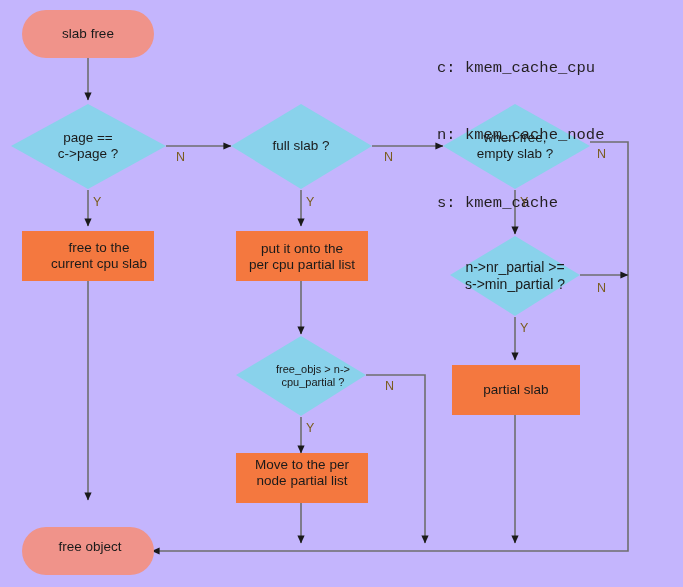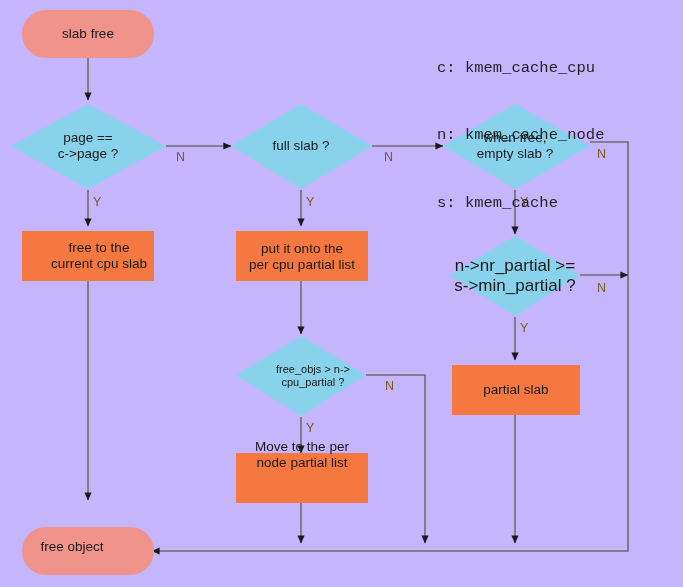--- a/index.html
+++ b/index.html
@@ -126,32 +126,32 @@
 current cpu slab</div>
 
   <div class="node-label" style="left:241px; top:132px; width:120px; height:28px;">full slab ?</div>
 
   <div class="node-label" style="left:232px; top:231px; width:140px; height:52px;">put it onto the
 per cpu partial list</div>
 
   <div class="node-label" style="left:247px; top:348px; width:132px; height:56px; font-size:11px;">free_objs &gt; n-&gt;
 cpu_partial ?</div>
 
-  <div class="node-label" style="left:236px; top:435px; width:132px; height:40px;">Move to the per
+  <div class="node-label" style="left:236px; top:453px; width:132px; height:40px;">Move to the per
 node partial list</div>
 
   <div class="node-label" style="left:455px; top:118px; width:120px; height:56px;">when free,
 empty slab ?</div>
 
-  <div class="node-label" style="left:447px; top:248px; width:136px; height:56px; font-size:17px;">n-&gt;nr_partial &gt;=
+  <div class="node-label" style="left:447px; top:248px; width:136px; height:56px; font-size:14px;">n-&gt;nr_partial &gt;=
 s-&gt;min_partial ?</div>
 
   <div class="node-label" style="left:452px; top:365px; width:128px; height:50px;">partial slab</div>
 
-  <div class="node-label" style="left:6px; top:527px; width:132px; height:40px;">free object</div>
+  <div class="node-label" style="left:24px; top:527px; width:132px; height:40px;">free object</div>
 
   <span class="edge-label" style="left:93px; top:195px;">Y</span>
   <span class="edge-label" style="left:176px; top:150px;">N</span>
   <span class="edge-label" style="left:306px; top:195px;">Y</span>
   <span class="edge-label" style="left:384px; top:150px;">N</span>
   <span class="edge-label" style="left:306px; top:421px;">Y</span>
   <span class="edge-label" style="left:385px; top:379px;">N</span>
   <span class="edge-label" style="left:520px; top:195px;">Y</span>
   <span class="edge-label" style="left:597px; top:147px;">N</span>
   <span class="edge-label" style="left:520px; top:321px;">Y</span>

